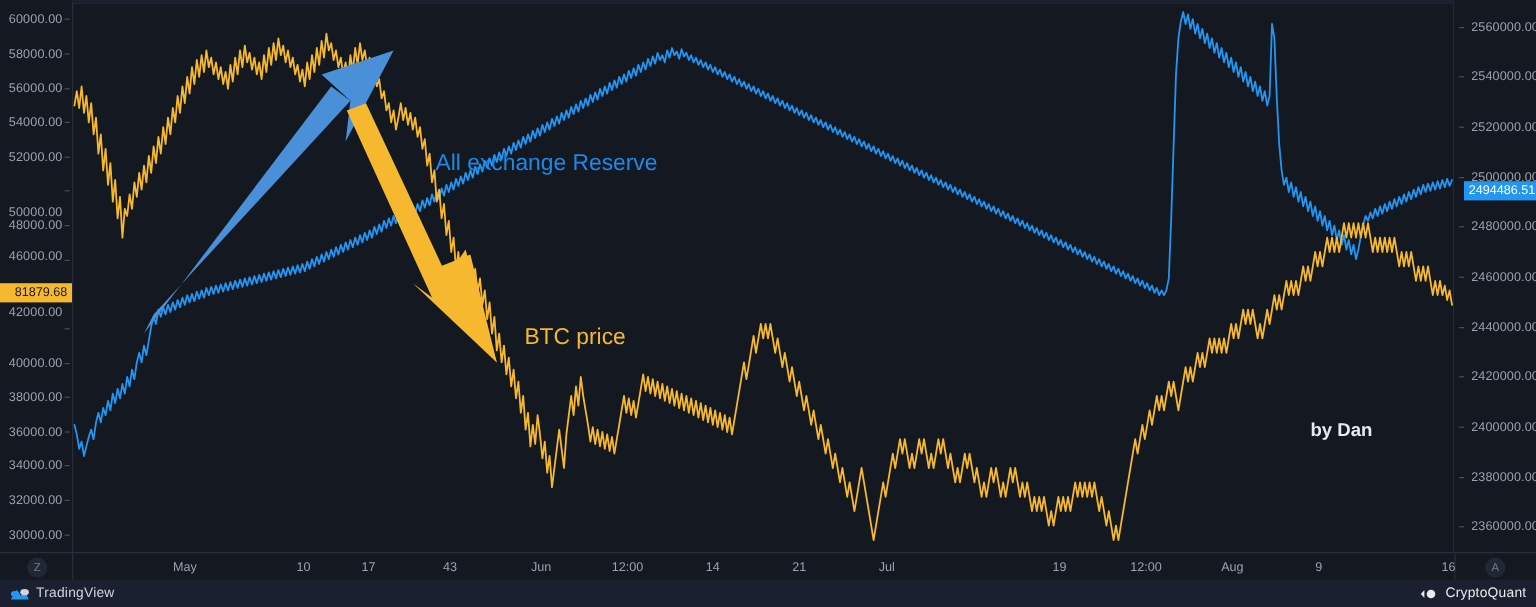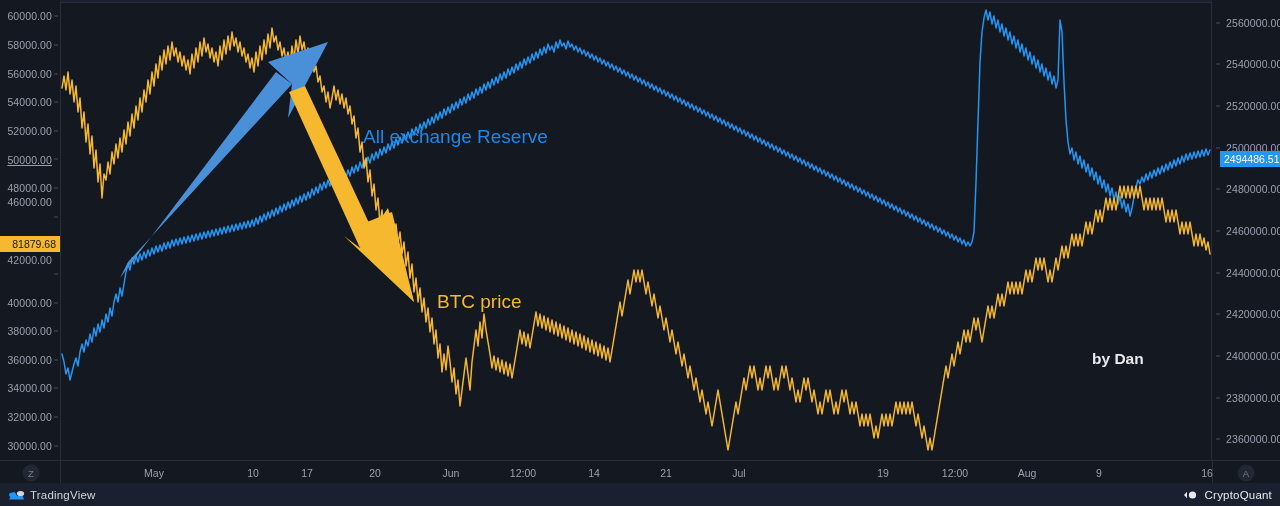--- a/index.html
+++ b/index.html
@@ -87,21 +87,21 @@
   .cq-logo span{font-size:11.5px;color:#e8eaee;letter-spacing:.2px;}
 
   
   .ann{
     position:absolute;white-space:nowrap;pointer-events:none;
   }
   .ann-reserve{
     left:363px;top:126px;font-size:19px;color:#1e88e5;text-align:center;
   }
   .ann-btc{
-    left:437px;top:271px;font-size:19px;color:#f5b82e;margin-top:20px;
+    left:437px;top:271px;font-size:19px;color:#f5b82e;
   }
   .ann-dan{
     left:1092px;top:350px;font-size:15.5px;color:#e8eaee;font-weight:600;
   }
   svg.arrows{position:absolute;left:0;top:0;width:1280px;height:506px;pointer-events:none;}
 </style>
 </head>
 <body>
 
 <div id="app">
@@ -110,25 +110,25 @@
       <div class="tick" style="top: 16.3125px;">60000.00</div>
       <div class="tickmark" style="top: 16.3125px;"></div>
       <div class="tick" style="top: 44.9375px;">58000.00</div>
       <div class="tickmark" style="top: 44.9375px;"></div>
       <div class="tick" style="top: 73.5625px;">56000.00</div>
       <div class="tickmark" style="top: 73.5625px;"></div>
       <div class="tick" style="top: 102.188px;">54000.00</div>
       <div class="tickmark" style="top: 102.188px;"></div>
       <div class="tick" style="top: 130.812px;">52000.00</div>
       <div class="tickmark" style="top: 130.812px;"></div>
-      <div class="tick" style="top: 160px; text-decoration: underline;">50000.00</div>
+      <div class="tick" style="top: 177px;">50000.00</div>
       <div class="tickmark" style="top: 159.438px;"></div>
       <div class="tick" style="top: 188.062px;">48000.00</div>
       <div class="tickmark" style="top: 188.062px;"></div>
-      <div class="tick" style="top: 202px; text-align: center;">46000.00</div>
+      <div class="tick" style="top: 214px; text-align: center;">46000.00</div>
       <div class="tickmark" style="top: 216.688px;"></div>
       <div class="tick" style="top: 245.312px;">44000.00</div>
       <div class="tickmark" style="top: 245.312px;"></div>
       <div class="tick" style="top: 260px;">42000.00</div>
       <div class="tickmark" style="top: 273.938px;"></div>
       <div class="tick" style="top: 302.562px;">40000.00</div>
       <div class="tickmark" style="top: 302.562px;"></div>
       <div class="tick" style="top: 331.188px;">38000.00</div>
       <div class="tickmark" style="top: 331.188px;"></div>
       <div class="tick" style="top: 359.812px;">36000.00</div>
@@ -176,21 +176,21 @@
   <div class="ann ann-dan">by Dan</div>
 
   <div class="time-axis">
     <div class="sep-l"></div>
     <div class="sep-r"></div>
     <div class="corner-badge" style="left:31px">Z</div>
     <div class="corner-badge" style="left:1246px">A</div>
   <div class="tlabel" style="left: 154px;">May</div>
       <div class="tlabel" style="left: 253px;">10</div>
       <div class="tlabel" style="left: 307px;">17</div>
-      <div class="tlabel" style="left: 375px;">20</div>
+      <div class="tlabel" style="left: 375px;">43</div>
       <div class="tlabel" style="left: 451px;">Jun</div>
       <div class="tlabel" style="left: 523px;">12:00</div>
       <div class="tlabel" style="left: 594px;">14</div>
       <div class="tlabel" style="left: 666px;">21</div>
       <div class="tlabel" style="left: 739px;">Jul</div>
       <div class="tlabel" style="left: 811px; margin-top: 32px;">12</div>
       <div class="tlabel" style="left: 883px;">19</div>
       <div class="tlabel" style="left: 955px;">12:00</div>
       <div class="tlabel" style="left: 1027px;">Aug</div>
       <div class="tlabel" style="left: 1099px;">9</div>

